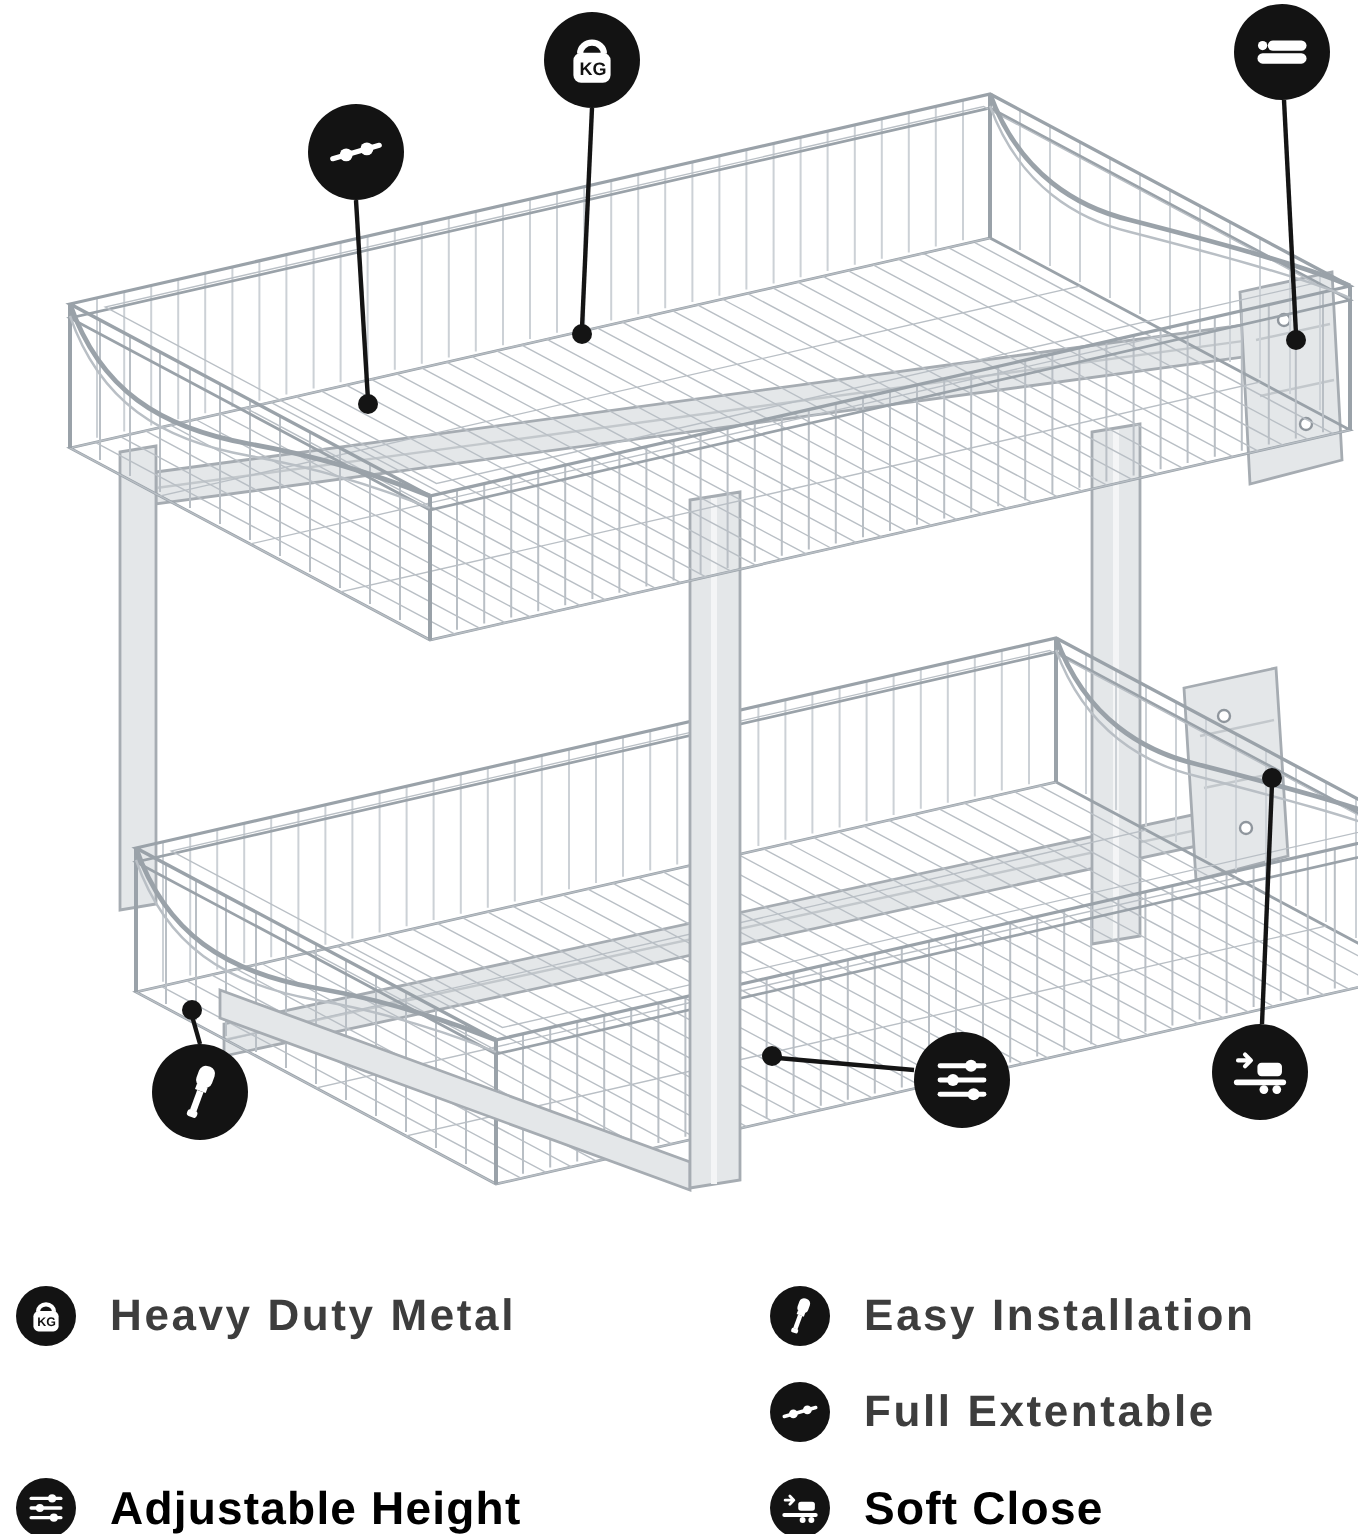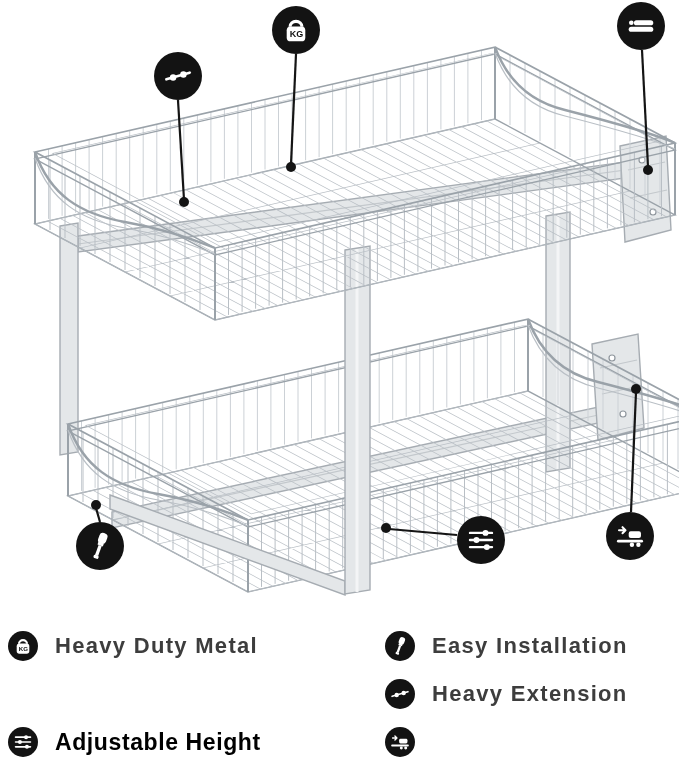--- a/index.html
+++ b/index.html
@@ -19,21 +19,21 @@
   .metal-hi{stroke:#f4f5f6;stroke-width:3;}
   .hole{fill:#ffffff;stroke:#8f969d;stroke-width:1.2;}
 
   
   .cline{stroke:#141414;stroke-width:2.2;}
   .cdot{fill:#141414;}
   .cbg{fill:#131313;}
   .kgtext{font-weight:bold;fill:#111111;text-anchor:middle;font-family:"Liberation Sans",sans-serif;}
 
   
-  .features{position:absolute;left:0;top:0;width:679px;height:614px;}
+  .features{position:absolute;left:0;top:12px;width:679px;height:614px;}
   .feature{position:absolute;display:flex;align-items:center;gap:17px;height:36px;}
   .fic{flex:0 0 auto;display:block;}
   .flabel{font-size:22px;font-weight:bold;color:#3d3d3d;letter-spacing:1.3px;white-space:nowrap;}
   .feature.strong .flabel{color:#000000;font-size:23px;letter-spacing:.6px;}
 </style>
 </head>
 <body>
 
 <svg class="scene" width="679" height="610" viewBox="0 0 679 610">
   <defs>
@@ -236,23 +236,24 @@
       <use href="#ic-sliders" x="-10.5" y="-10.5" width="21" height="21"></use>
     </svg>
     <span class="flabel">Adjustable Height</span>
   </div>
 
   <div class="feature" style="left:385px;top:676px">
     <svg class="fic" width="30" height="30" viewBox="-15 -15 30 30">
       <circle r="15" fill="#131313"></circle>
       <use href="#ic-full-ext" x="-10.5" y="-10.5" width="21" height="21"></use>
     </svg>
-    <span class="flabel">Heavy Extension</span>
+    <span class="flabel">Full Extentable</span>
   </div>
 
   <div class="feature strong" style="left:385px;top:724px">
     <svg class="fic" width="30" height="30" viewBox="-15 -15 30 30">
       <circle r="15" fill="#131313"></circle>
       <use href="#ic-softclose" x="-10.5" y="-10.5" width="21" height="21"></use>
     </svg>
+    <span class="flabel">Soft Close</span>
   </div>
 
 </div>
 
 </body></html>

